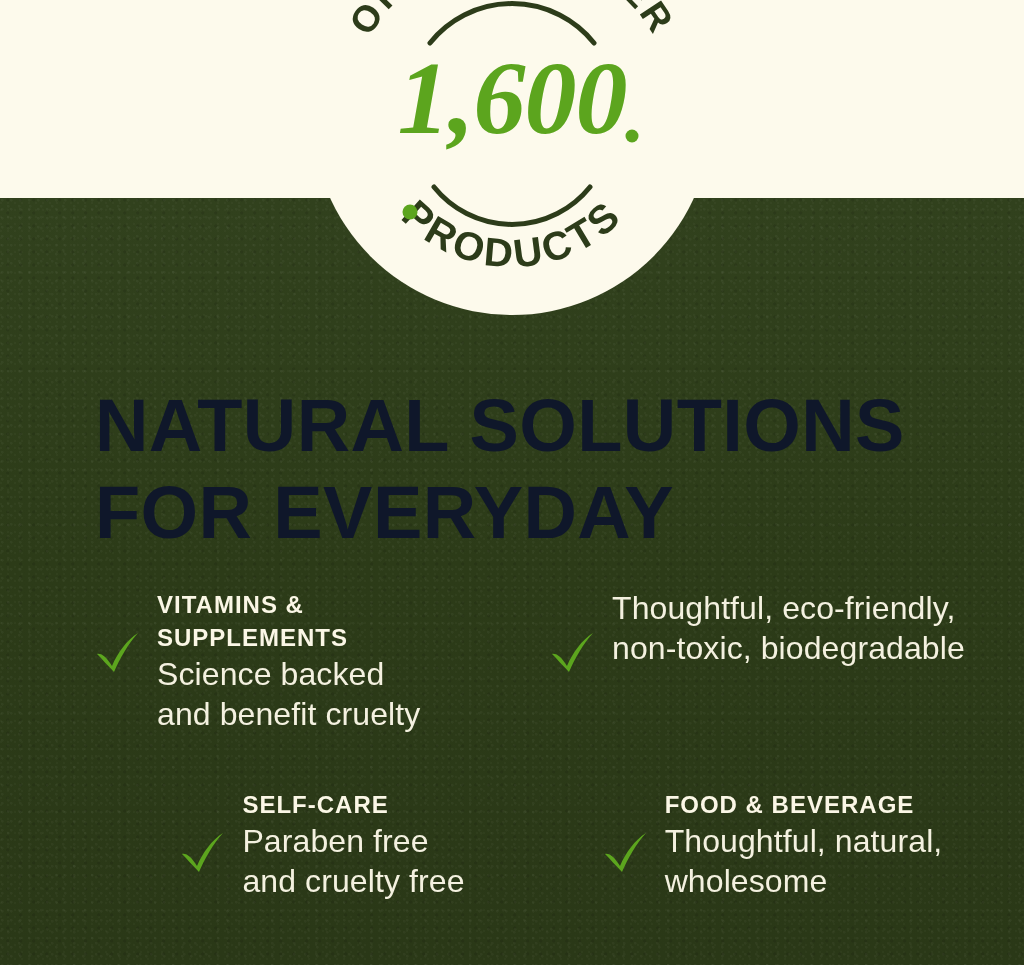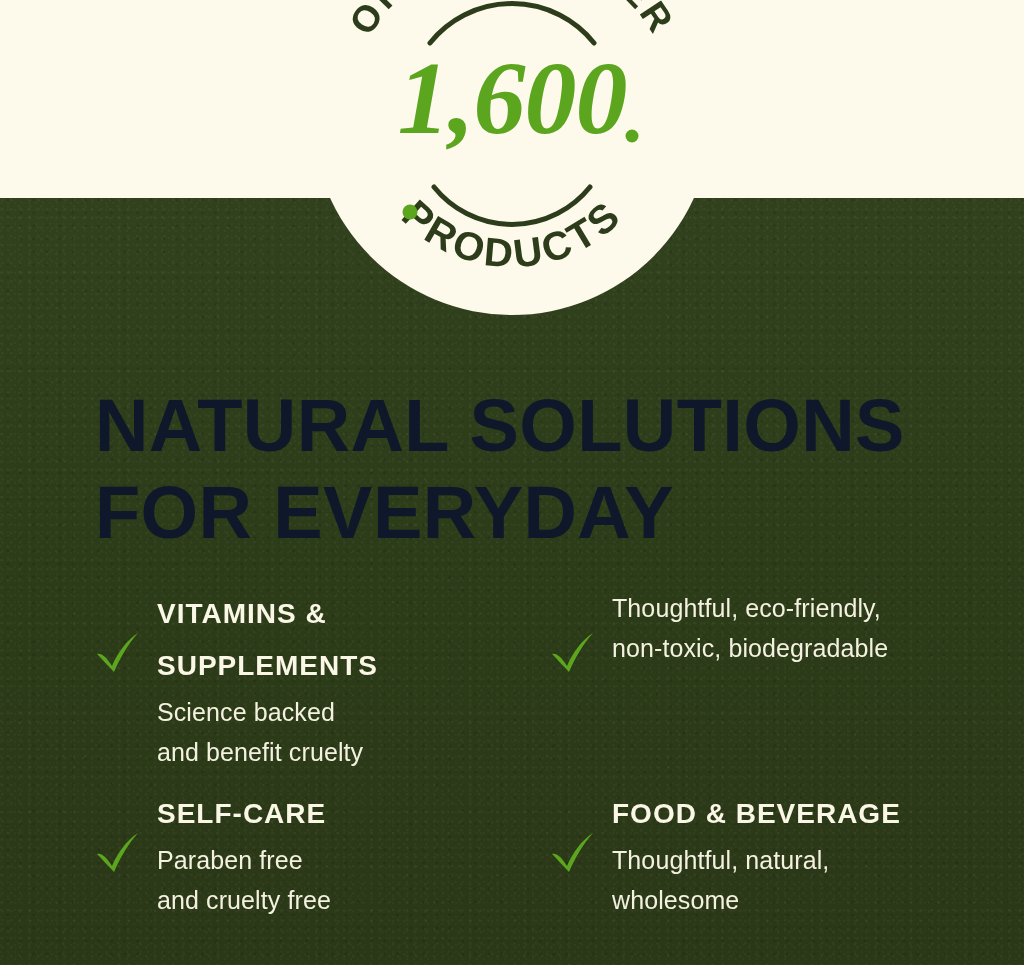--- a/index.html
+++ b/index.html
@@ -95,39 +95,39 @@
   .check-icon svg { display:block; width:46px; height:44px; }
 
   .feature.two-line-title .check-icon { top:42px; }
 
   .feature-text { padding-top:0; }
 
   .feature-title {
     color:#fbf7e6;
     font-family:"Liberation Sans", sans-serif;
     font-weight:700;
-    font-size:28px;
-    line-height:52px;
+    font-size:24px;
+    line-height:33px;
     letter-spacing:1.0px;
     text-transform:uppercase;
     white-space:pre-line;
   }
 
   .feature-desc {
     color:#f4f1e0;
     font-family:"Liberation Sans", sans-serif;
     font-weight:400;
-    font-size:25px;
+    font-size:32px;
     line-height:40px;
     letter-spacing:0.1px;
     white-space:pre-line;
   }
 
   
-  .features .feature.row2 { align-items:flex-start; }
+  .features .feature.row2 { align-items:flex-start;justify-content:center; }
 </style>
 </head>
 <body>
 
 <div id="stage">
 
   <div class="green-panel"></div>
 
   <div class="badge-circle"></div>
 

